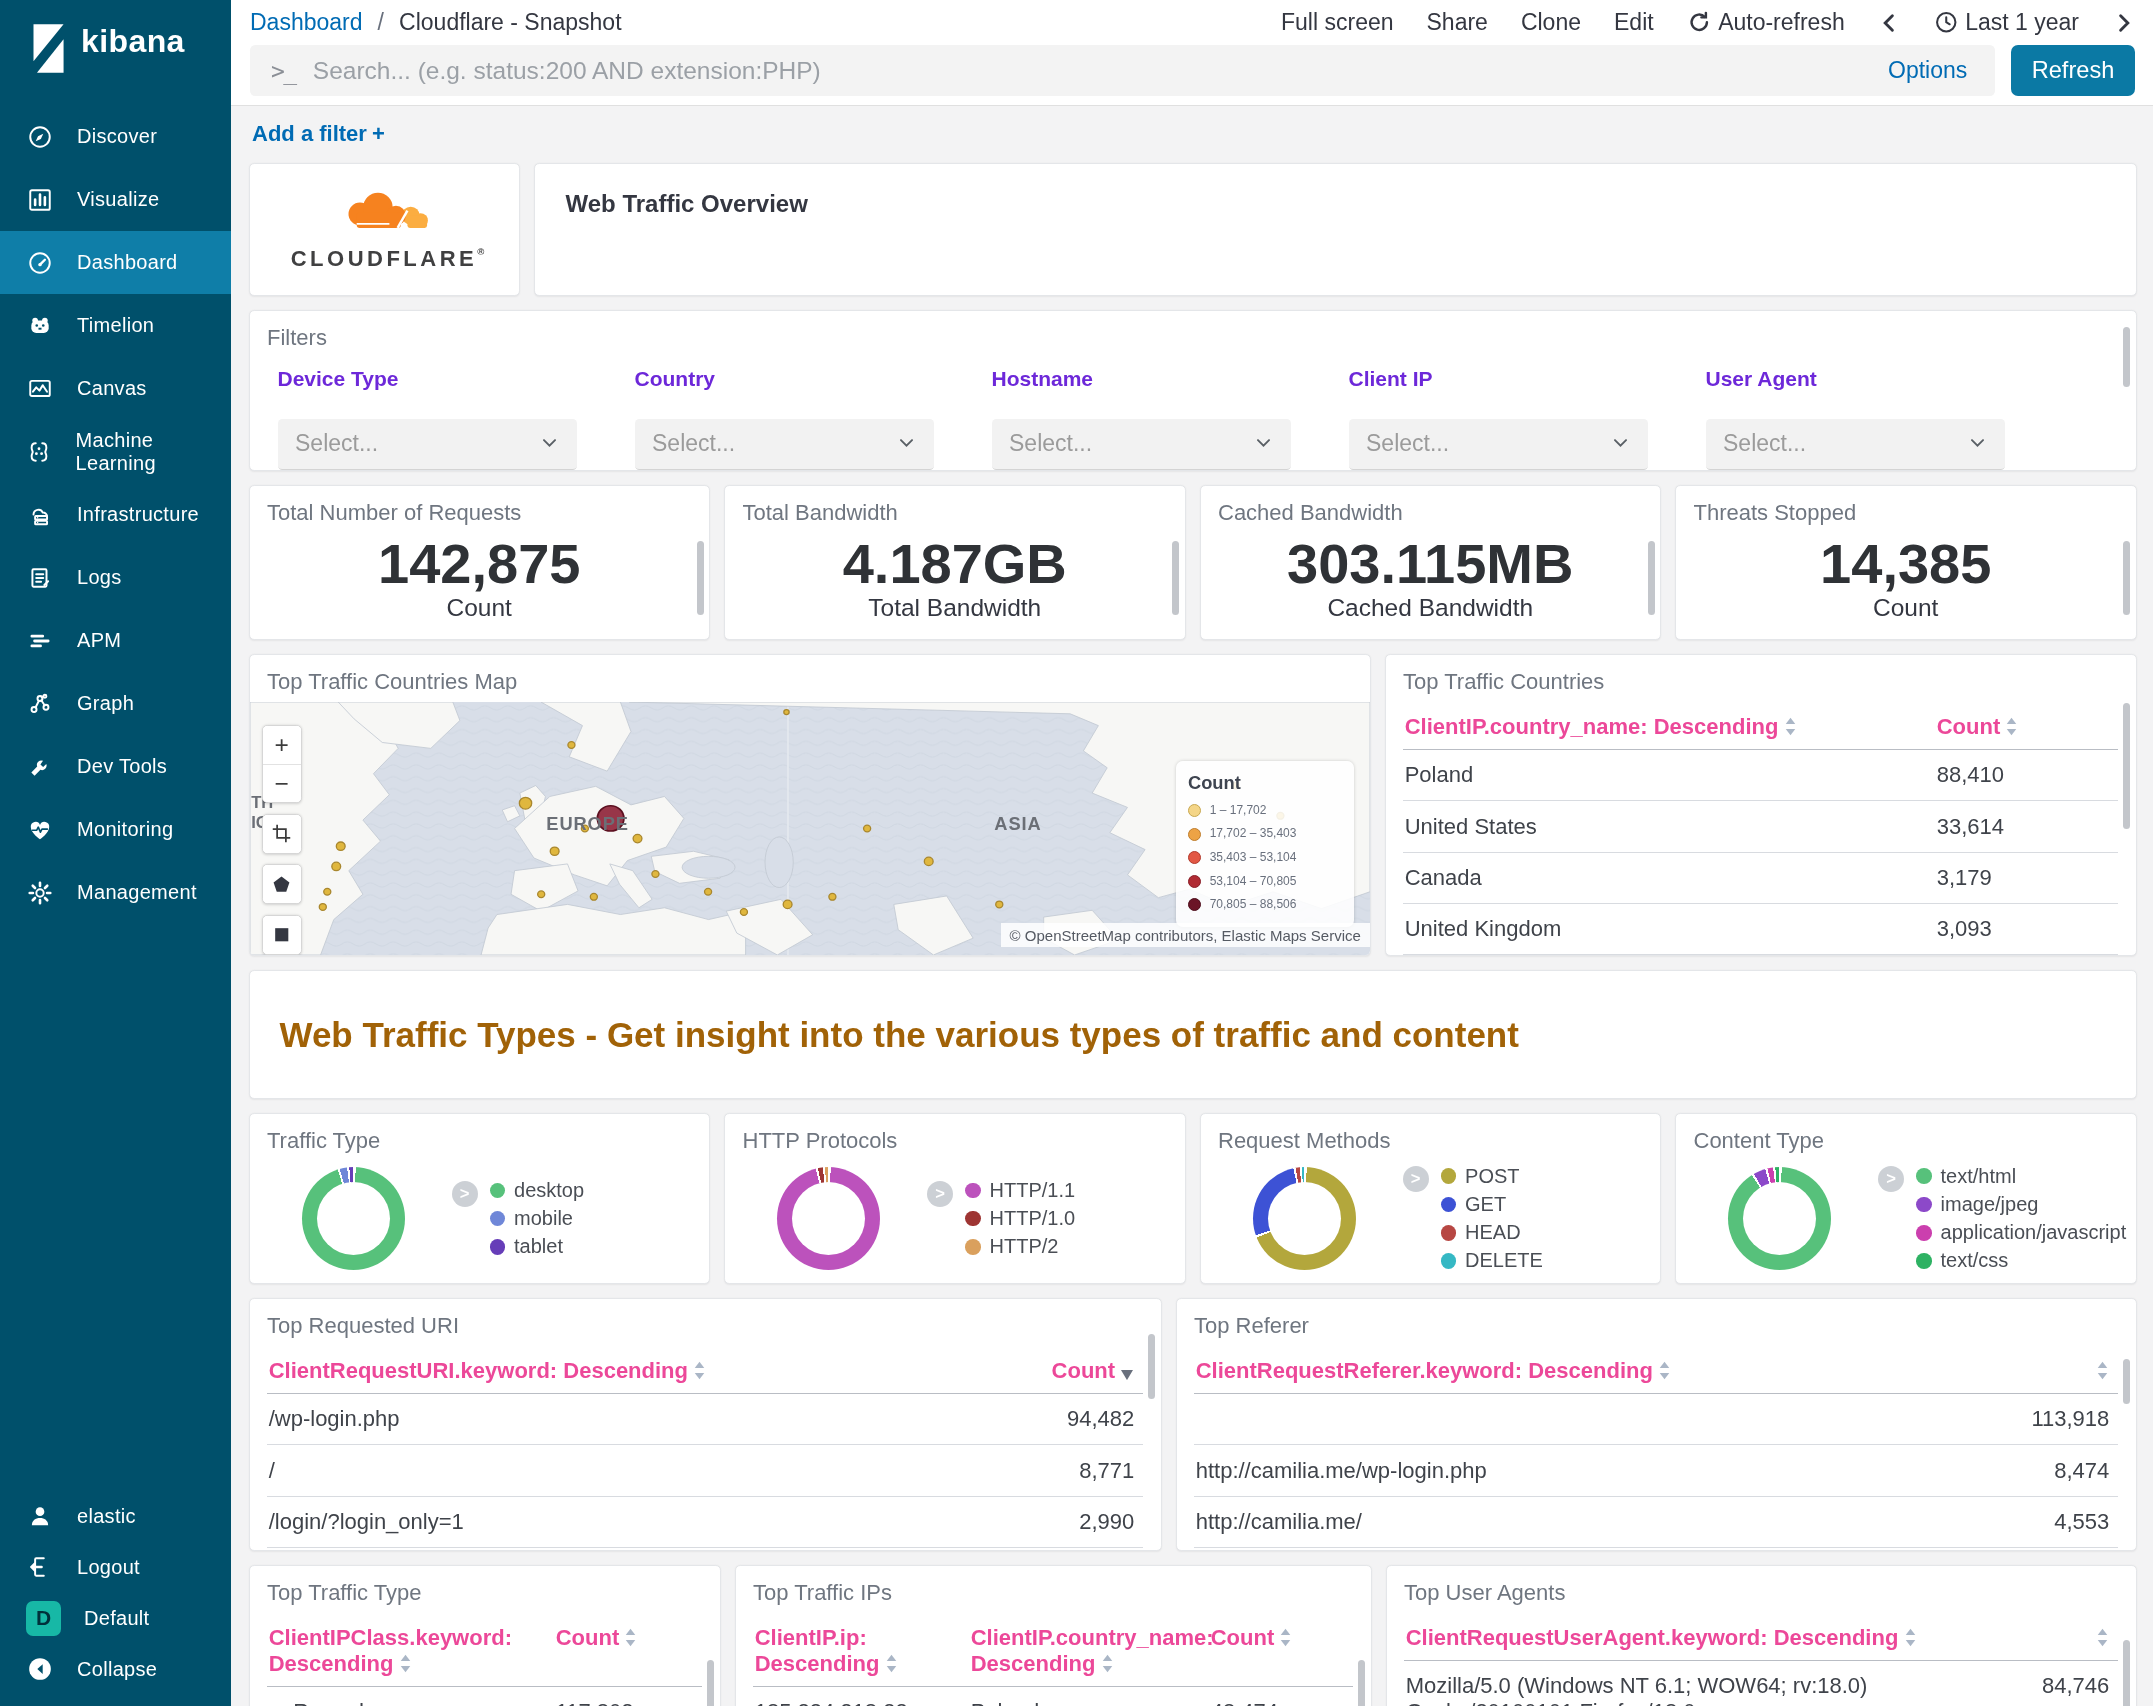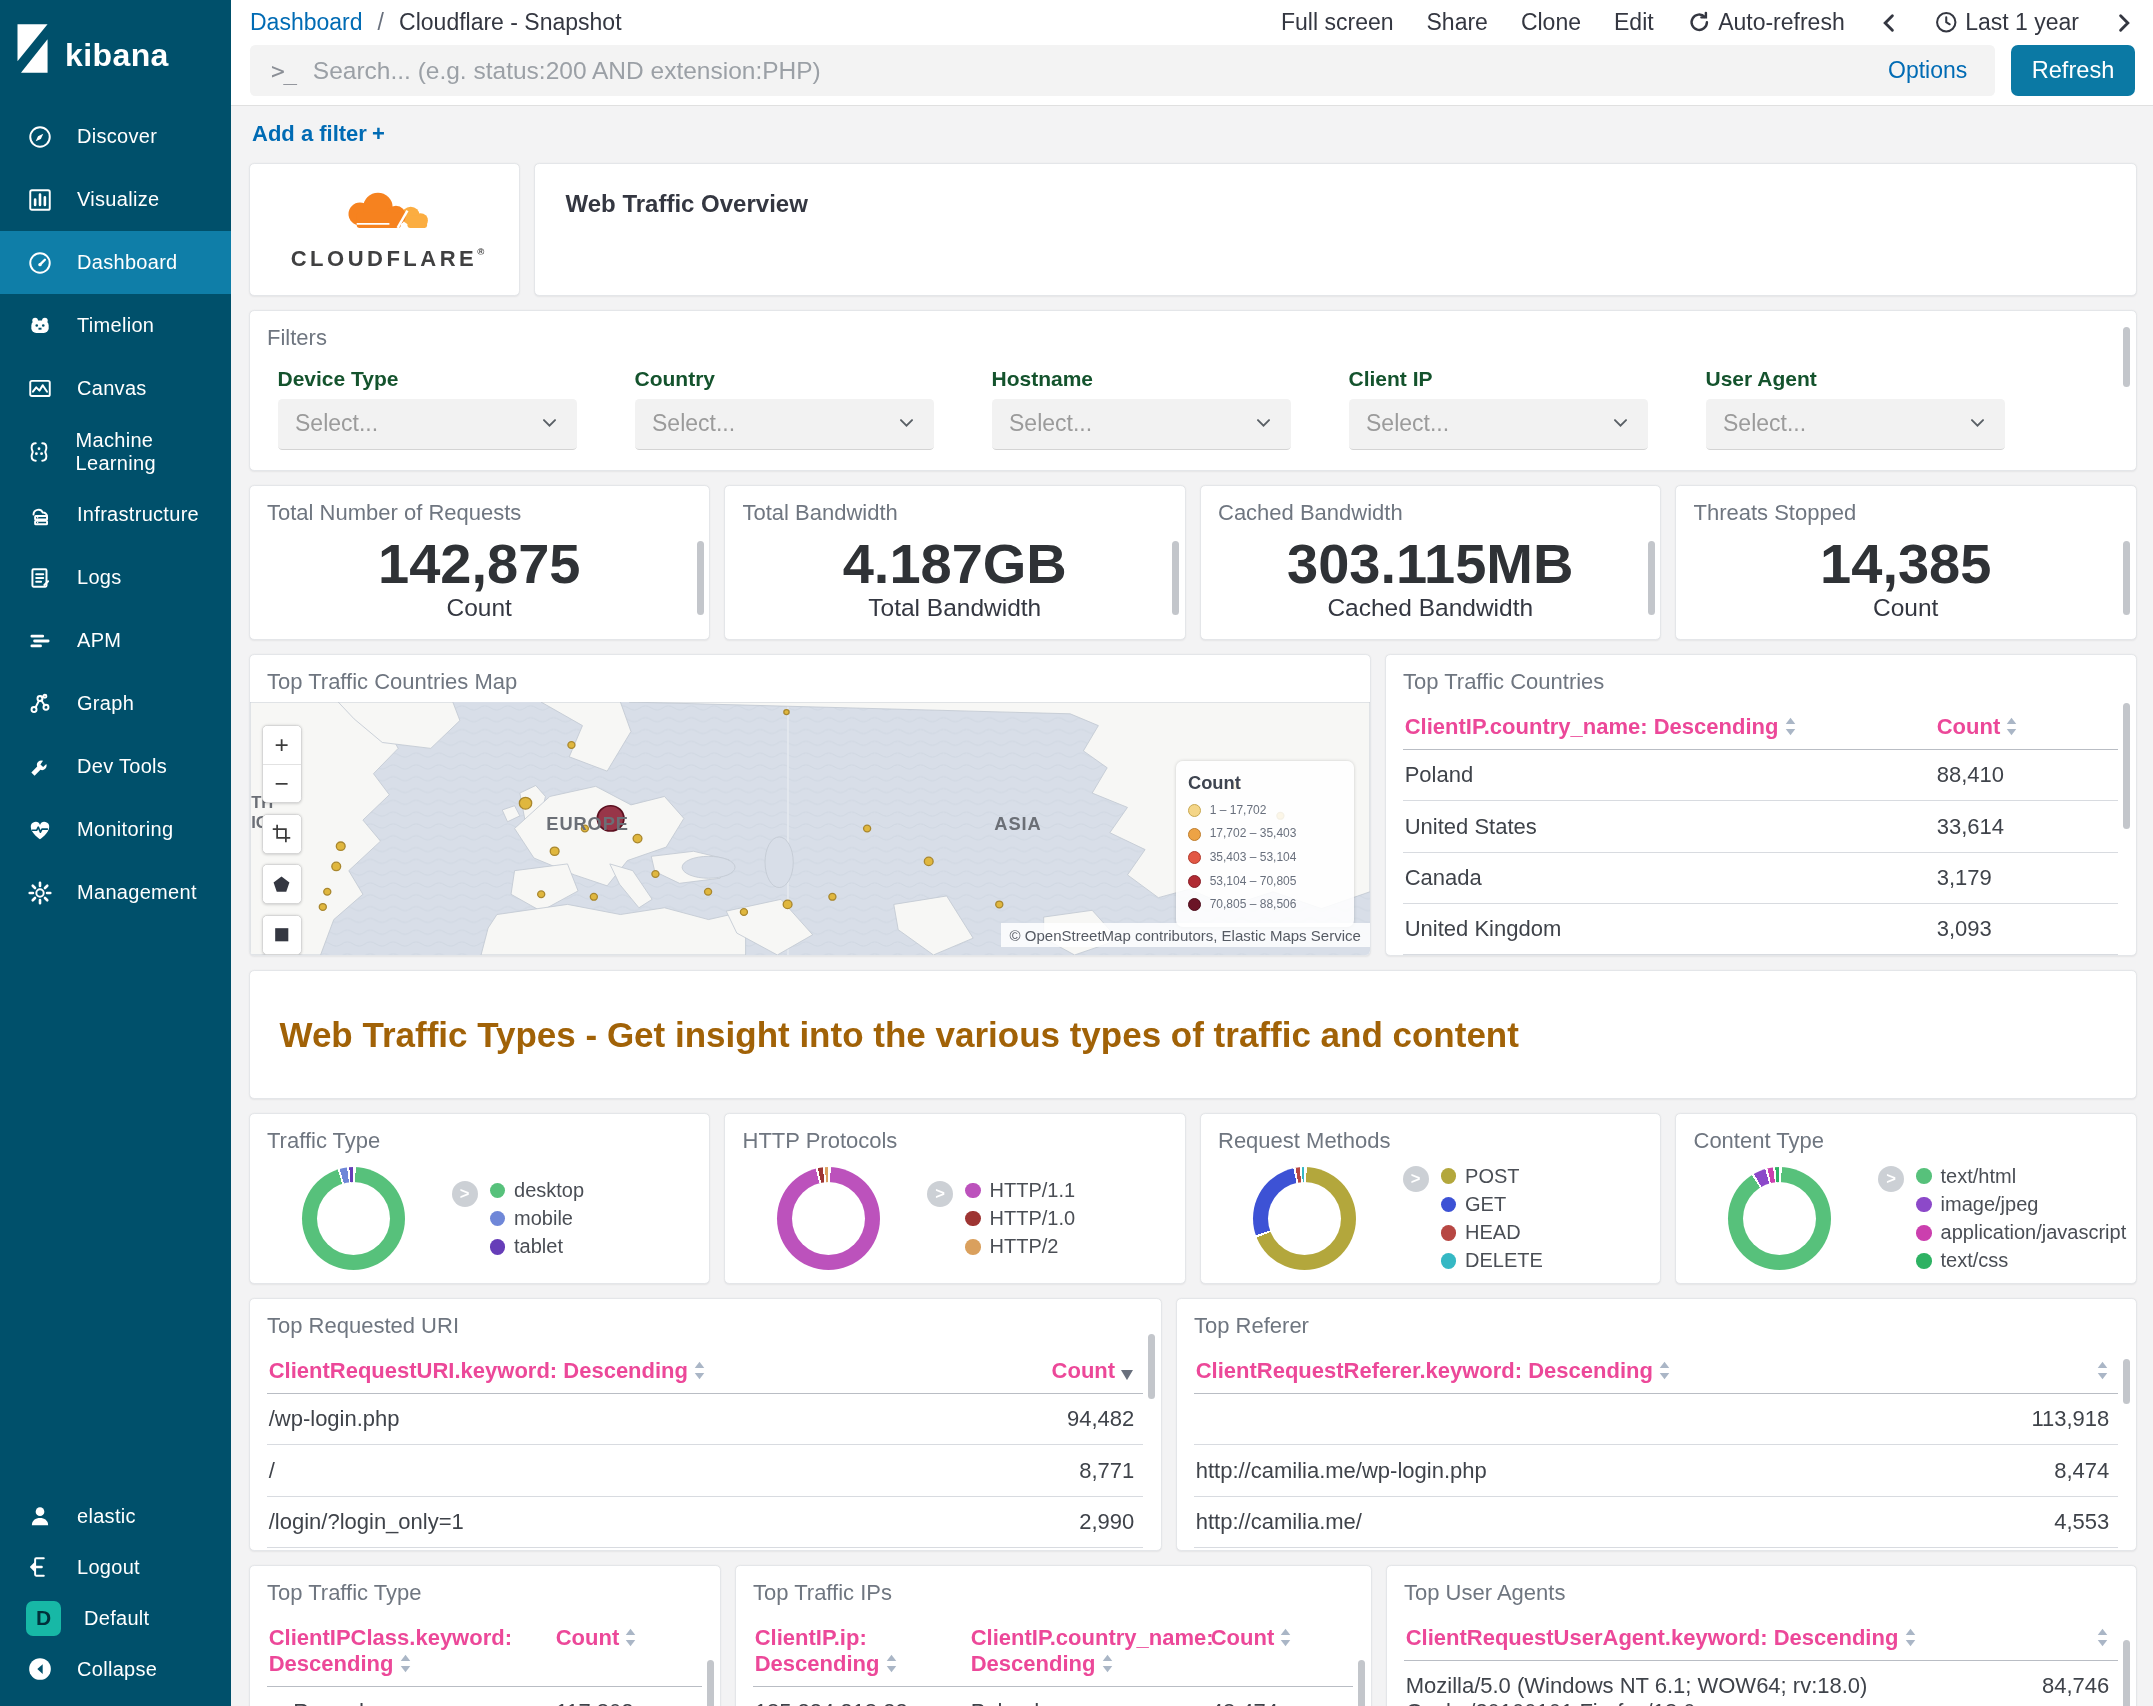--- a/index.html
+++ b/index.html
@@ -2,21 +2,21 @@
 <html style="font-size:14px"><head>
 <meta charset="utf-8">
 <style>
   * { margin:0; padding:0; box-sizing:border-box; }
   html,body { width:2154px; height:1707px; overflow:hidden; }
   body { font-family:"Liberation Sans", sans-serif; background:#f3f3f4; color:#343741; }
   .app { display:flex; width:2154px; height:1707px; }
 
   
   .sidebar { width:231px; min-width:231px; background:#00506b; display:flex; flex-direction:column; position:relative; z-index:5; }
-  .logo { display:flex; align-items:flex-end; gap:14px; padding:23px 15.7px 26px 14px; cursor:pointer; }
+  .logo { display:flex; align-items:flex-start; gap:14px; padding:23px 15.7px 26px 14px; cursor:pointer;margin-left:16px; }
   .logo-mark svg { display:block; }
   .logo-text { color:#fff; font-size:32px; font-weight:bold; letter-spacing:0.4px; }
   .nav { display:flex; flex-direction:column; margin-top:5.2px; }
   .nav-item { display:flex; align-items:center; gap:23px; height:63px; padding-left:26px; cursor:pointer; }
   .nav-item.active { background:#0f7ea8; }
   .nav-item .ico { width:28px; height:28px; display:flex; align-items:center; justify-content:center; }
   .nav-item .lbl { color:#ffffff; font-size:20px; letter-spacing:0.3px; }
   .nav-footer { margin-top:auto; padding-bottom:12.2px; display:flex; flex-direction:column; }
   .nav-footer .nav-item { height:51px; }
   .badge-d { width:35px; height:35px; border-radius:7px; background:#17b8a6; color:#00313b; font-weight:bold; font-size:21px; display:flex; align-items:center; justify-content:center; }
@@ -51,21 +51,21 @@
   
   .cf-card { width:271px; height:133px; display:flex; flex-direction:column; align-items:center; justify-content:center; gap:1.7px; }
   .cf-text { font-size:22px; font-weight:bold; letter-spacing:3.5px; color:#404041; position:relative; }
   .cf-text sup { font-size:9.6px; position:absolute; top:0px; }
   .ov-card { flex:1; height:133px; }
   .ov-title { font-size:24px; font-weight:bold; color:#343741; padding:26px 0 0 31px; }
 
   
   .filters-card { width:100%; height:161px; }
   .ffields { display:flex; gap:58px; padding:15.7px 0 0 28px; }
-  .ffield .flabel { font-size:21px; font-weight:bold; color:#14532d; margin-bottom:8px; }
+  .ffield .flabel { font-size:21px; font-weight:bold; color:#6d28d9; margin-bottom:28px; }
   .selectbox { width:299px; height:51px; background:#f2f2f2; border-radius:4.4px; border-bottom:0.9px solid #d4d4d4; display:flex; align-items:center; justify-content:space-between; padding:0 17.5px; cursor:pointer; }
   .selectbox .sval { color:#9b9b9b; font-size:23px; }
 
   
   .metric-card { flex:1; height:155px; display:flex; flex-direction:column; }
   .metric-value { font-size:56px; font-weight:bold; color:#2f3236; text-align:center; margin-top:8.7px; line-height:1.05; }
   .metric-label { font-size:24.5px; color:#343741; text-align:center; }
 
   
   .map-card { width:1122px; height:302px; display:flex; flex-direction:column; }

